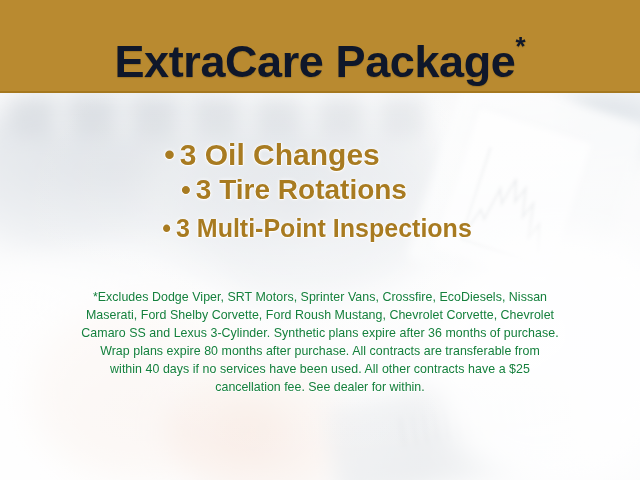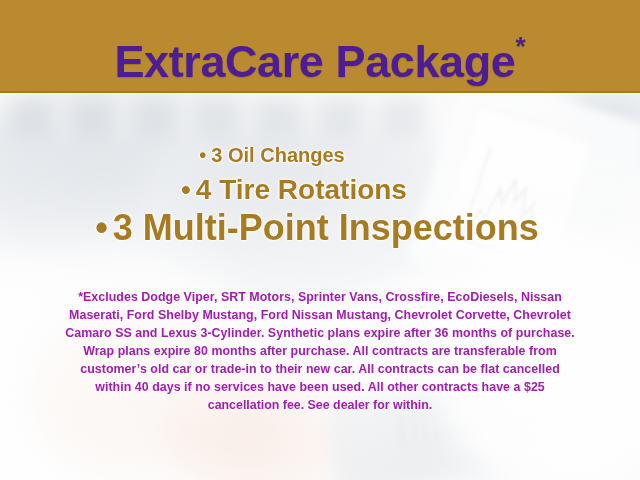--- a/index.html
+++ b/index.html
@@ -182,21 +182,21 @@
   }
   .header-title {
     position: absolute;
     left: 0;
     top: 16px;
     width: 640px;
     text-align: center;
     font-size: 45px;
     font-weight: bold;
     letter-spacing: -0.4px;
-    color: #4c1d95;
+    color: #0f172a;
     line-height: 60px;
     white-space: nowrap;
     text-shadow: 0 1px 1px rgba(110,78,14,.35);
   }
   .header-title .star {
     font-size: 26px;
     vertical-align: 22px;
     letter-spacing: 0;
   }
 
@@ -213,36 +213,36 @@
   .bullet-line {
     font-weight: bold;
     white-space: nowrap;
     text-shadow:
        0 0 4px rgba(255,255,255,.95),
        0 1px 0 rgba(255,255,255,.85),
        1px 0 0 rgba(255,255,255,.7),
       -1px 0 0 rgba(255,255,255,.7);
   }
   .bullet-line .dot { letter-spacing: 5px; }
-  .b1 { font-size: 20px; line-height: 34px; padding-right: 96px; }
+  .b1 { font-size: 30px; line-height: 34px; padding-right: 96px; }
   .b2 { font-size: 28px; line-height: 36px; padding-right: 52px; }
-  .b3 { font-size: 36px; line-height: 40px; padding-right: 6px; }
+  .b3 { font-size: 25px; line-height: 40px; padding-right: 6px; }
 
   
   .fineprint {
     position: absolute;
     left: 34px;
     top: 288px;
     width: 572px;
     z-index: 6;
     text-align: center;
     font-size: 12.4px;
-    font-weight: bold;
+    font-weight: normal;
     line-height: 18px;
-    color: #a21caf;
+    color: #15803d;
     letter-spacing: .05px;
     text-shadow:
        0 0 3px rgba(255,255,255,.95),
        0 1px 0 rgba(255,255,255,.8);
   }
   .fineprint p { margin: 0; white-space: nowrap; }
   .fineprint p.last { letter-spacing: 0; }
 </style>
 </head>
 <body>
@@ -271,27 +271,26 @@
   </div>
   <div class="veil"></div>
   <div class="veil2"></div>
 
   <div class="header-band">
     <div class="header-title"><span>ExtraCare Package</span><span class="star">*</span></div>
   </div>
 
   <div class="bullets">
     <div class="bullet-line b1"><span class="dot">•</span><span>3 Oil Changes</span></div>
-    <div class="bullet-line b2"><span class="dot">•</span><span>4 Tire Rotations</span></div>
+    <div class="bullet-line b2"><span class="dot">•</span><span>3 Tire Rotations</span></div>
     <div class="bullet-line b3"><span class="dot">•</span><span>3 Multi-Point Inspections</span></div>
   </div>
 
   <div class="fineprint">
     <p>*Excludes Dodge Viper, SRT Motors, Sprinter Vans, Crossfire, EcoDiesels, Nissan</p>
-    <p>Maserati, Ford Shelby Mustang, Ford Nissan Mustang, Chevrolet Corvette, Chevrolet</p>
+    <p>Maserati, Ford Shelby Corvette, Ford Roush Mustang, Chevrolet Corvette, Chevrolet</p>
     <p>Camaro SS and Lexus 3-Cylinder. Synthetic plans expire after 36 months of purchase.</p>
     <p>Wrap plans expire 80 months after purchase. All contracts are transferable from</p>
-    <p>customer’s old car or trade-in to their new car. All contracts can be flat cancelled</p>
     <p>within 40 days if no services have been used. All other contracts have a $25</p>
     <p class="last">cancellation fee. See dealer for within.</p>
   </div>
 
 </div>
 
 </body></html>

